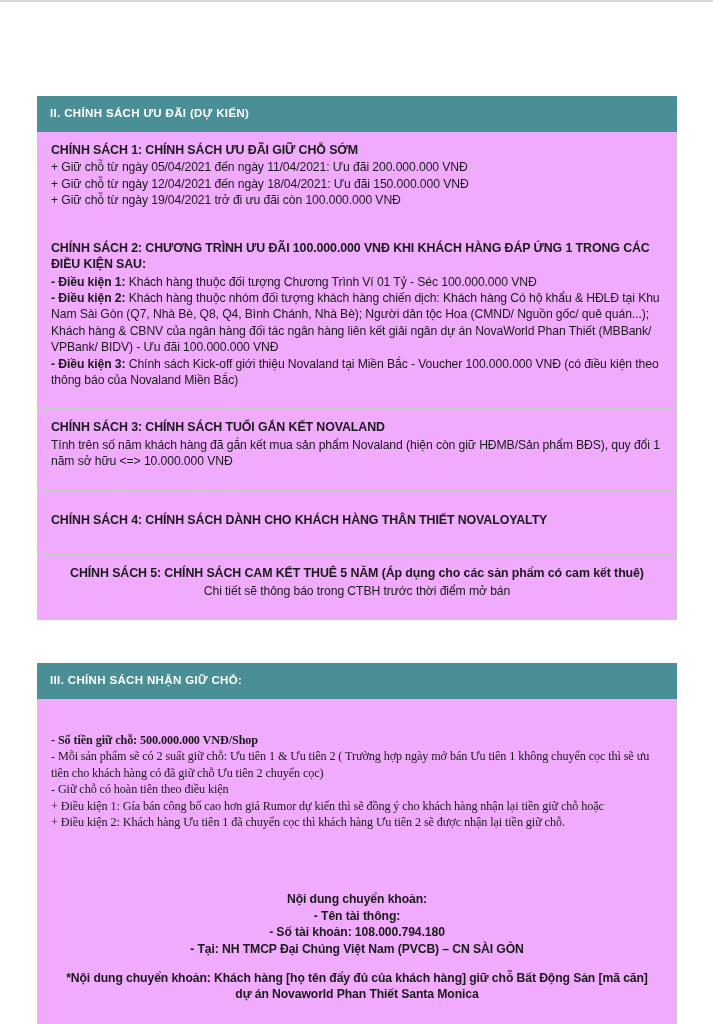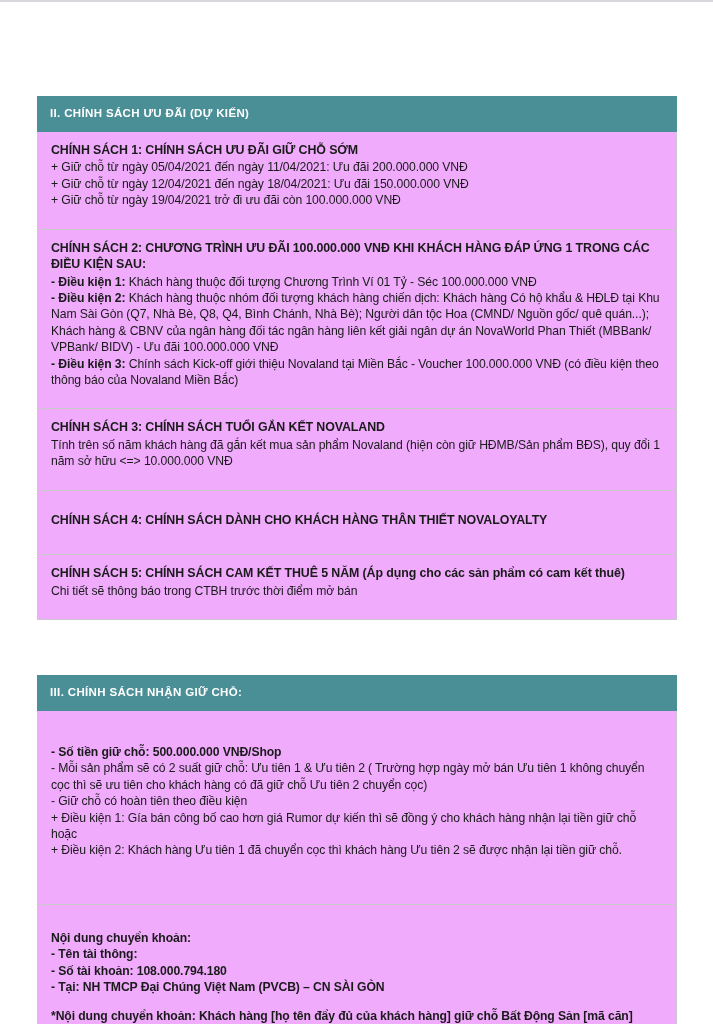--- a/index.html
+++ b/index.html
@@ -25,21 +25,21 @@
     background: #d8d8dc;
   }
 
   .doc {
     position: absolute;
     left: 37px;
     top: 96px;
     width: 640px;
   }
 
-  .section { margin-bottom: 12px; }
+  .section { margin-bottom: 0; }
 
   .section-header {
     background: #4a8f96;
     color: #ffffff;
     font-weight: bold;
     font-size: 11.5px;
     letter-spacing: 0.35px;
     padding: 11px 12px 11px 13px;
     line-height: 1.2;
   }
@@ -47,21 +47,21 @@
   .section-body {
     border: 1px solid #c9c9cd;
     border-top: none;
     background: #f0abfc;
   }
 
   .block {
     padding: 10px 13px 11px 13px;
     border-bottom: 1px solid #c9c9cd;
   }
-  .block:last-child { border-bottom: none; }
+  .block:last-child { border-bottom: none; text-align: center; }
 
   .block-title {
     font-weight: bold;
     font-size: 12.4px;
     line-height: 1.33;
     letter-spacing: -0.1px;
     margin: 0 0 1px 0;
   }
 
   .line {
@@ -80,21 +80,21 @@
     font-weight: bold;
     margin: 0;
   }
 
   .spacer-sm { height: 9px; }
   .spacer-md { height: 13px; }
 
   .gap-between-sections { height: 43px; }
 
   .block.tall { padding-top: 21px; padding-bottom: 25px; }
-  .block.pad-lg { padding-top: 24px; padding-bottom: 32px; }
+  .block.pad-lg { padding-top: 24px; padding-bottom: 22px; font-family: Liberation Serif, serif; }
   .block.pad-bank { padding-top: 25px; padding-bottom: 27px; }
 </style>
 </head>
 <body>
 
 <div class="page-top-rule"></div>
 
 <div class="doc">
 
   <div class="section">

